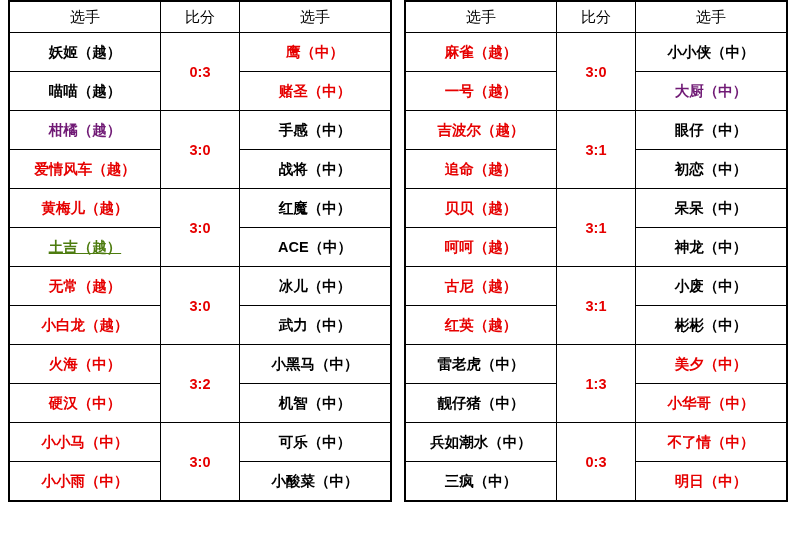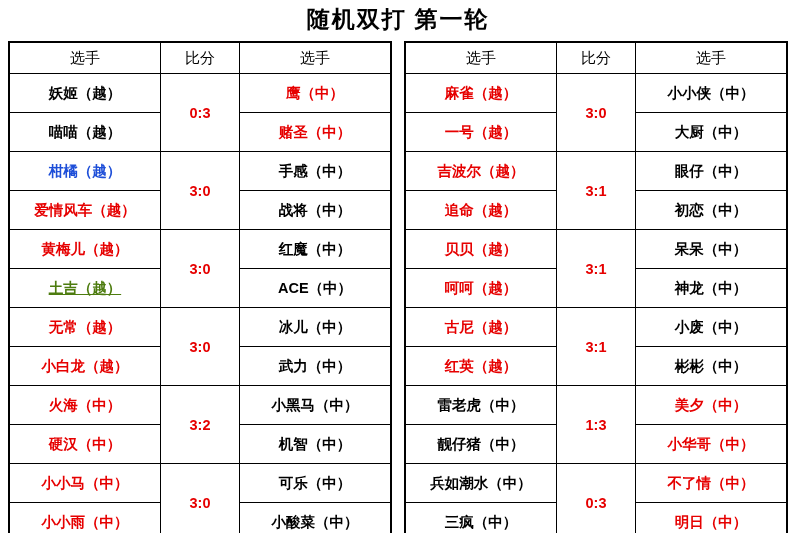--- a/index.html
+++ b/index.html
@@ -68,21 +68,20 @@
   }
   .hdr {
     font-weight: normal;
   }
 </style>
 </head>
 <body>
 
 <div class="page">
 
-  <div class="title">随机双打  第一轮</div>
 
   <div class="tables">
 
     <table class="bracket">
       <colgroup>
         <col class="col-name">
           <col class="col-score">
           <col class="col-name">
       </colgroup>
       <thead>
@@ -96,21 +95,21 @@
           <tr>
             <td style="color: rgb(0, 0, 0);">妖姬（越）</td>
             <td class="score-cell" rowspan="2" style="color: rgb(230, 0, 0);">0:3</td>
             <td style="color: rgb(230, 0, 0);">鹰（中）</td>
           </tr>
           <tr>
             <td style="color: rgb(0, 0, 0);">喵喵（越）</td>
             <td style="color: rgb(230, 0, 0);">赌圣（中）</td>
           </tr>
           <tr>
-            <td style="color: #1d4ed8;">柑橘（越）</td>
+            <td style="color: #701a75;">柑橘（越）</td>
             <td class="score-cell" rowspan="2" style="color: rgb(230, 0, 0);">3:0</td>
             <td style="color: rgb(0, 0, 0);">手感（中）</td>
           </tr>
           <tr>
             <td style="color: rgb(230, 0, 0);">爱情风车（越）</td>
             <td style="color: rgb(0, 0, 0);">战将（中）</td>
           </tr>
           <tr>
             <td style="color: rgb(230, 0, 0);">黄梅儿（越）</td>
             <td class="score-cell" rowspan="2" style="color: rgb(230, 0, 0);">3:0</td>
@@ -164,21 +163,21 @@
         </tr>
       </thead>
       <tbody id="right-body">
           <tr>
             <td style="color: rgb(230, 0, 0);">麻雀（越）</td>
             <td class="score-cell" rowspan="2" style="color: rgb(230, 0, 0);">3:0</td>
             <td style="color: rgb(0, 0, 0);">小小侠（中）</td>
           </tr>
           <tr>
             <td style="color: rgb(230, 0, 0);">一号（越）</td>
-            <td style="color: #000000;">大厨（中）</td>
+            <td style="color: #701a75;">大厨（中）</td>
           </tr>
           <tr>
             <td style="color: rgb(230, 0, 0);">吉波尔（越）</td>
             <td class="score-cell" rowspan="2" style="color: rgb(230, 0, 0);">3:1</td>
             <td style="color: rgb(0, 0, 0);">眼仔（中）</td>
           </tr>
           <tr>
             <td style="color: rgb(230, 0, 0);">追命（越）</td>
             <td style="color: rgb(0, 0, 0); font-family: Liberation Serif, serif;">初恋（中）</td>
           </tr>

